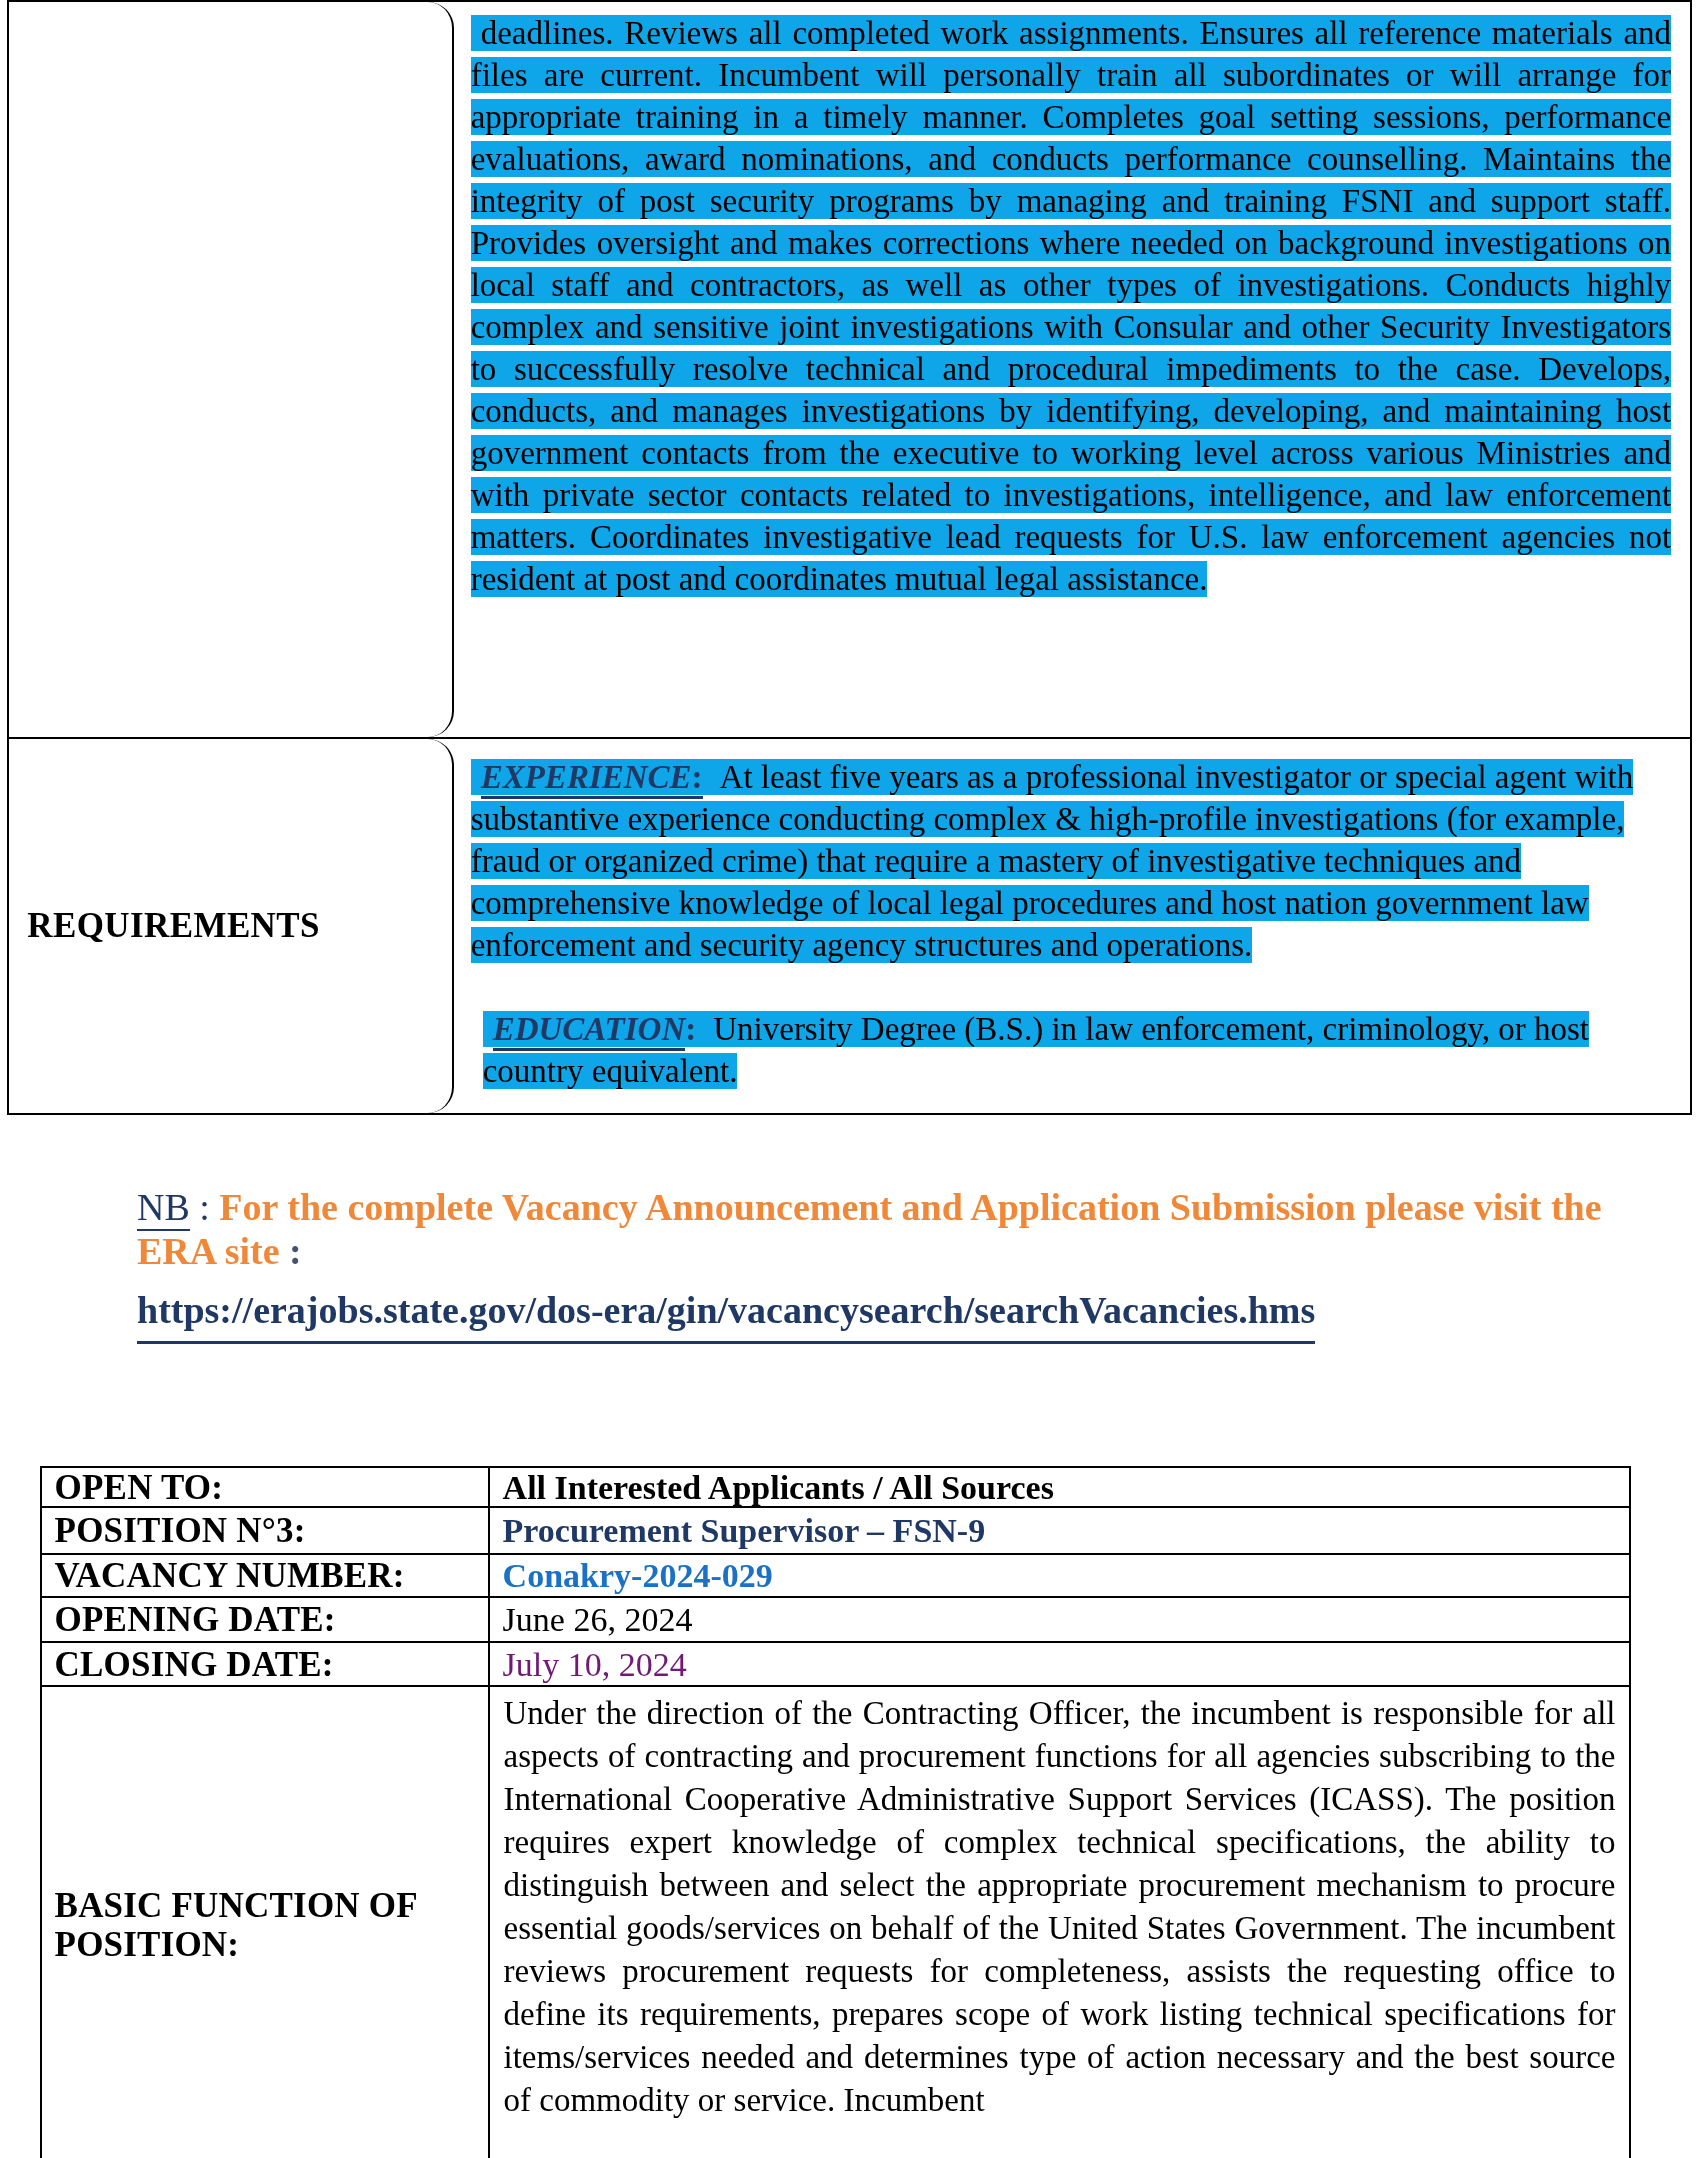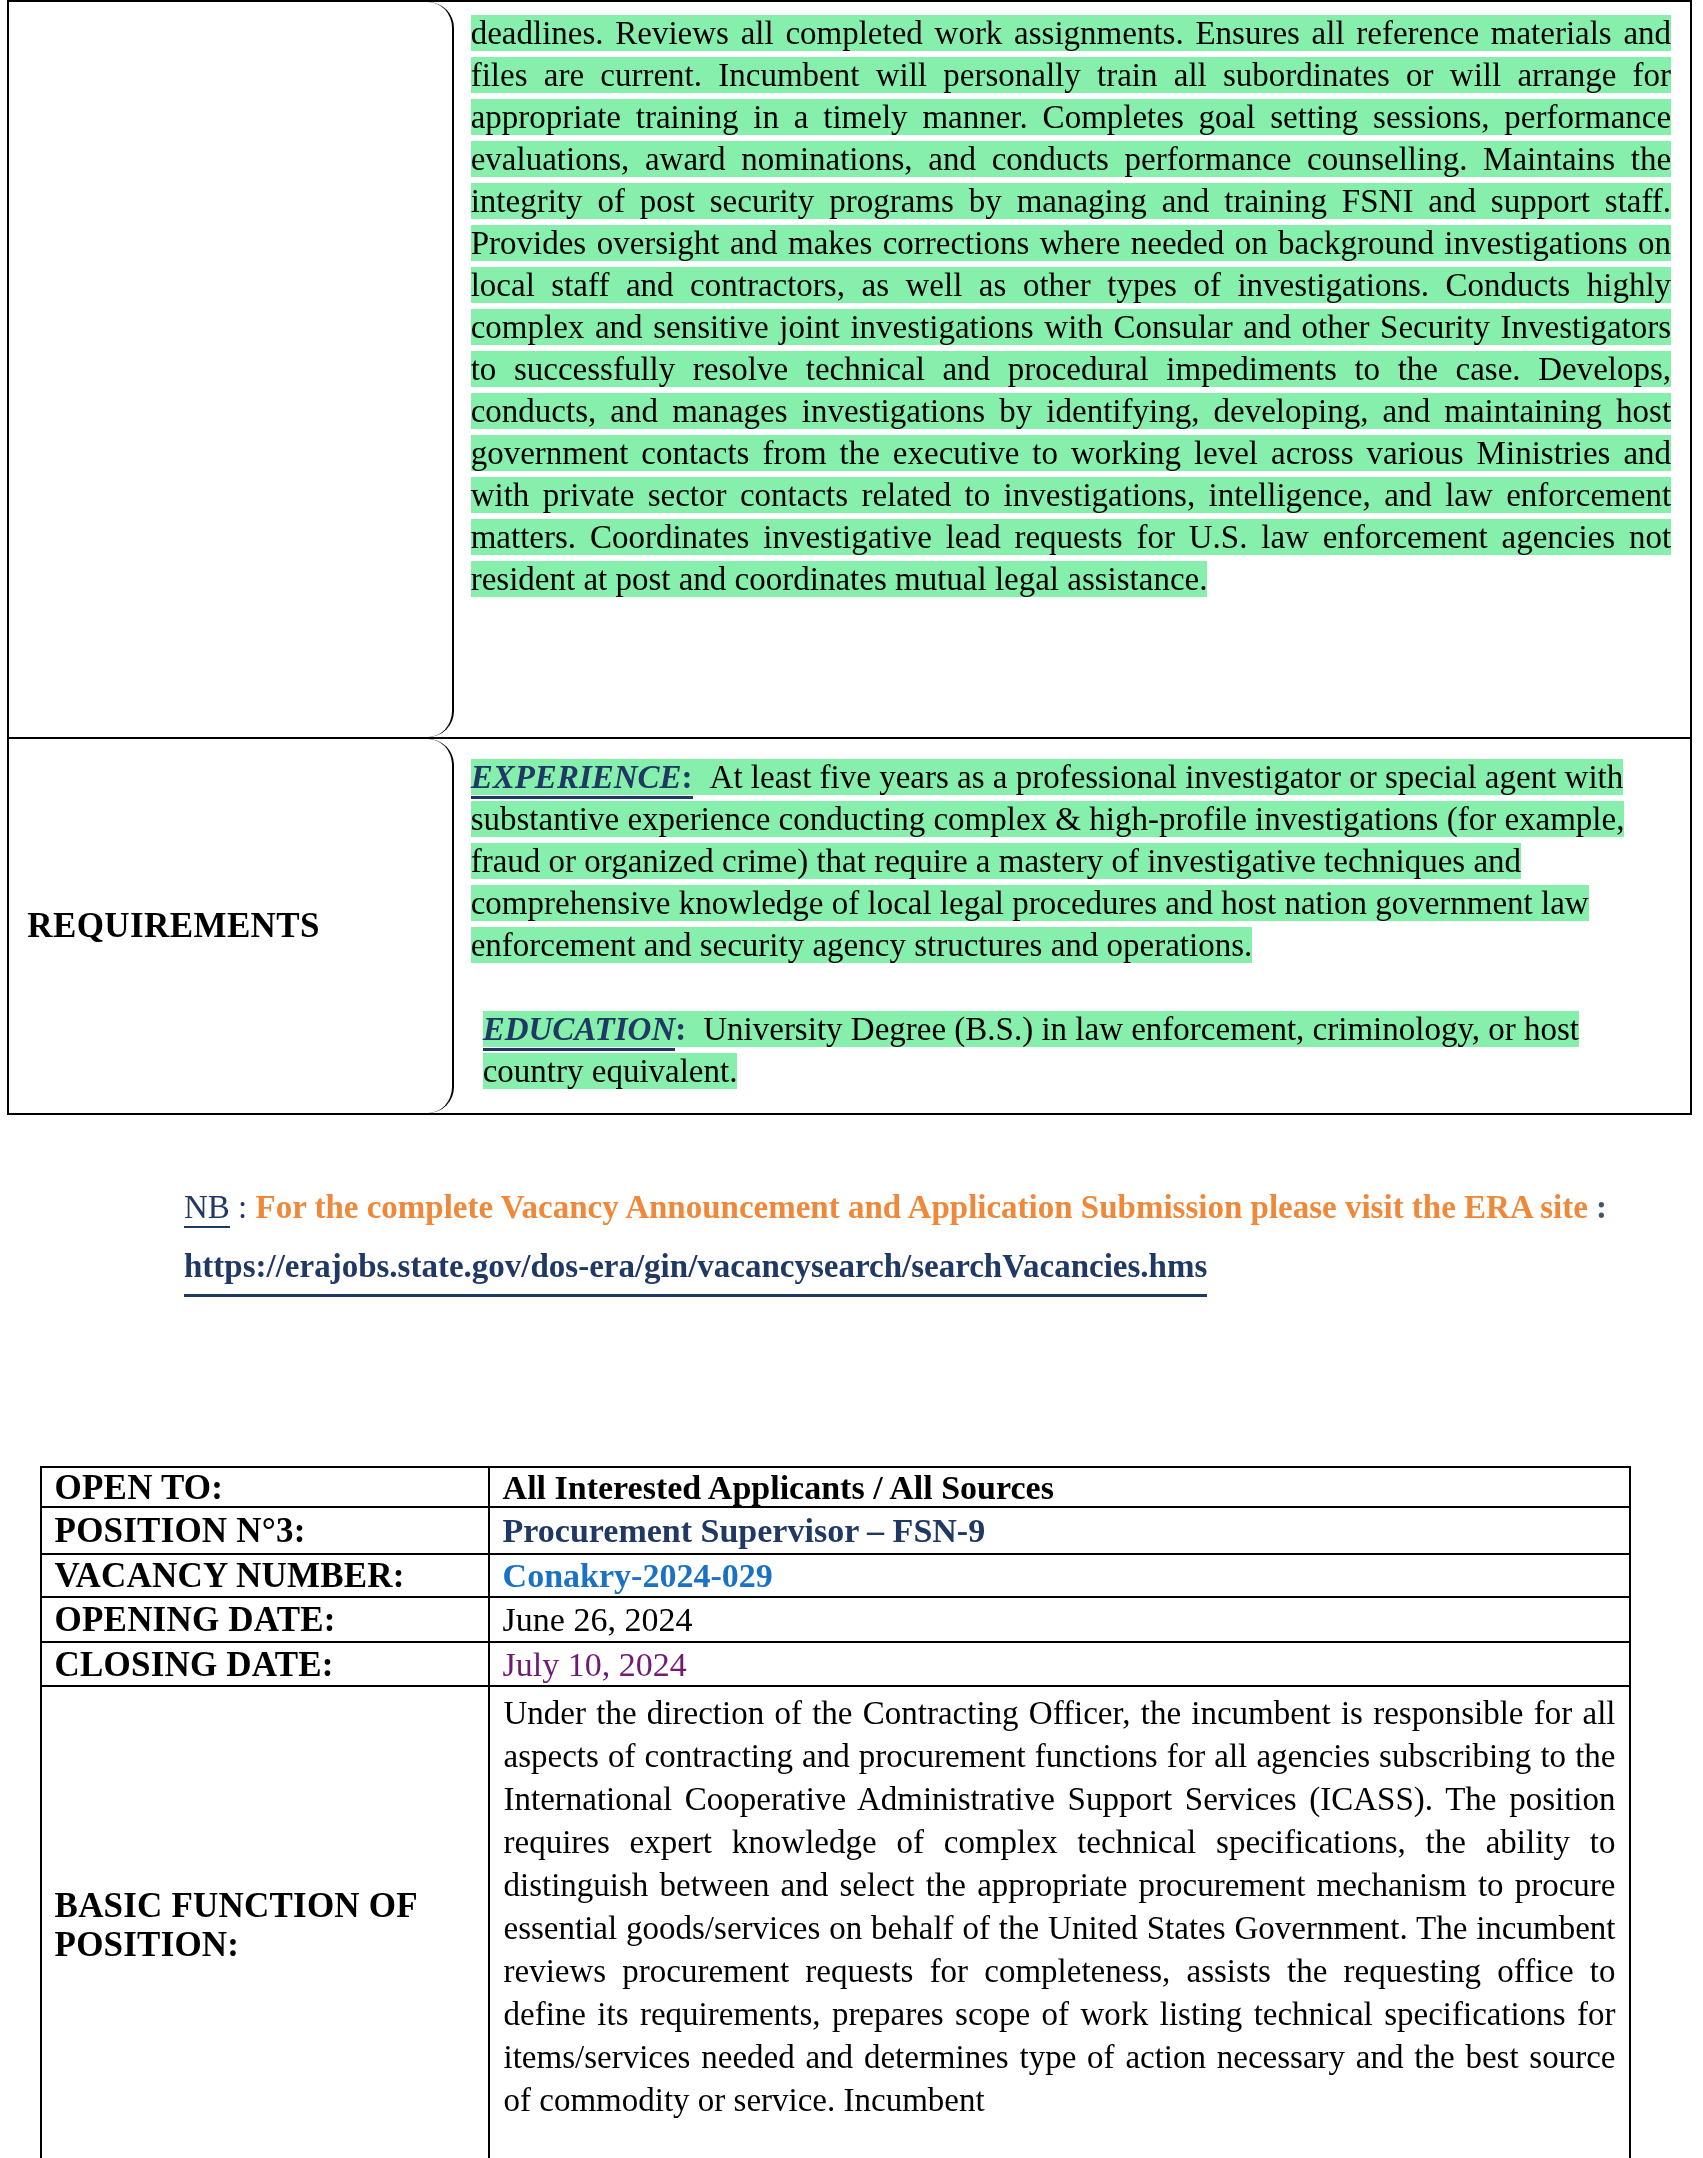--- a/index.html
+++ b/index.html
@@ -35,21 +35,21 @@
     flex: 1;
     padding: 10px 18.6px 8.4px 17px;
     overflow: hidden;
   }
   .para {
     font-size: 33px;
     line-height: 42px;
     color: #000000;
   }
   .justify { text-align: justify; text-justify: inter-word; }
-  .shade { background: #86efac; }
+  .shade { background: #0ea5e9; padding-left: 10px; }
   .big-label {
     font-weight: bold;
     font-size: 35px;
     letter-spacing: 0.4px;
   }
   .req-head-word {
     font-weight: bold; font-style: italic;
     color: #1f3864;
     border-bottom: 3.4px solid #1f3864;
     padding-bottom: 0.8px;
@@ -63,23 +63,22 @@
     font-weight: bold; color: #1f3864;
   }
   .req-text { margin-left: 17px; }
   .edu-para { margin-top: 42px; margin-left: 12px; }
 
   
   .nb-block {
     position: absolute;
     left: 137px; top: 1185px;
     width: 1510px;
-    font-size: 33px;
+    font-size: 38px;
     line-height: 44px;
-    margin-left: 47px;
   }
   .nb-label {
     color: #1f3864;
     border-bottom: 2.5px solid #1f3864;
     padding-bottom: 0.8px;
   }
   .nb-colon { color: #1f3864; }
   .nb-orange { color: #f0883a; font-weight: bold; }
   .nb-trailing { color: #44546a; font-weight: bold; }
   .nb-url-line { margin-top: 15px; }

